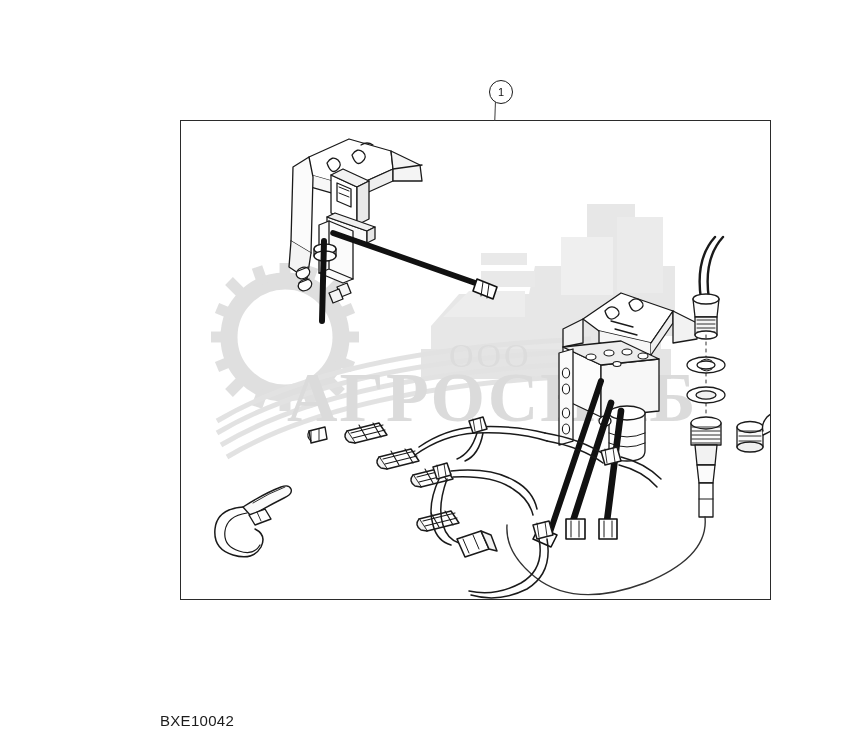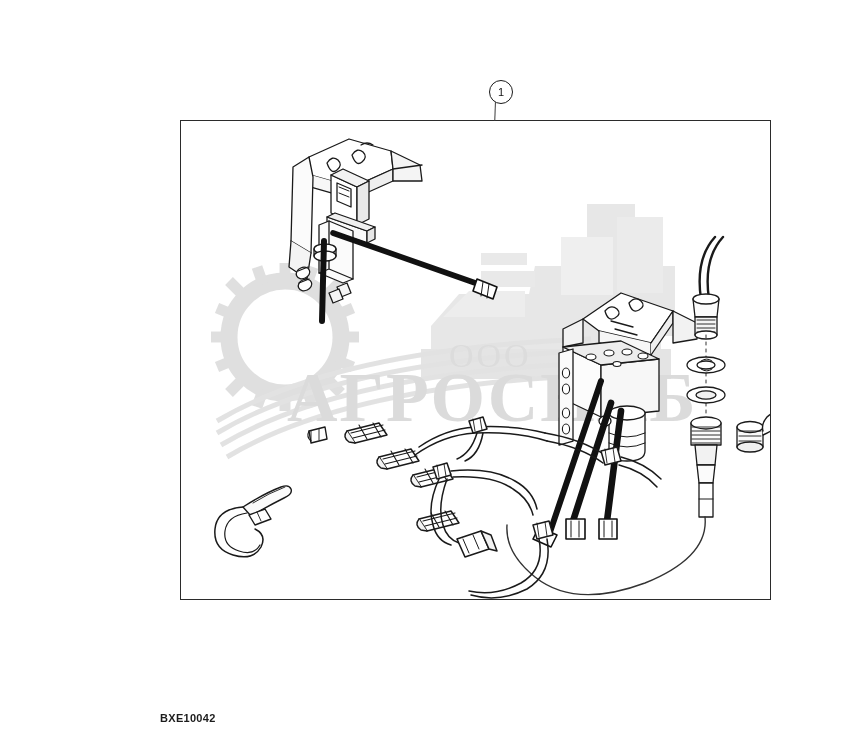--- a/index.html
+++ b/index.html
@@ -68,22 +68,22 @@
     width: 100%;
     height: 100%;
   }
   #watermark-layer { z-index: 1; }
   #art-layer { z-index: 2; }
   
   #figure-label {
     position: absolute;
     left: 160px;
     top: 712px;
-    font-size: 11px;
-    font-weight: bold;
+    font-size: 15px;
+    font-weight: normal;
     color: #1c1c1c;
     letter-spacing: 0.3px;
     white-space: nowrap;
   }
 </style>
 </head>
 <body>
 
 <div id="page">
 

